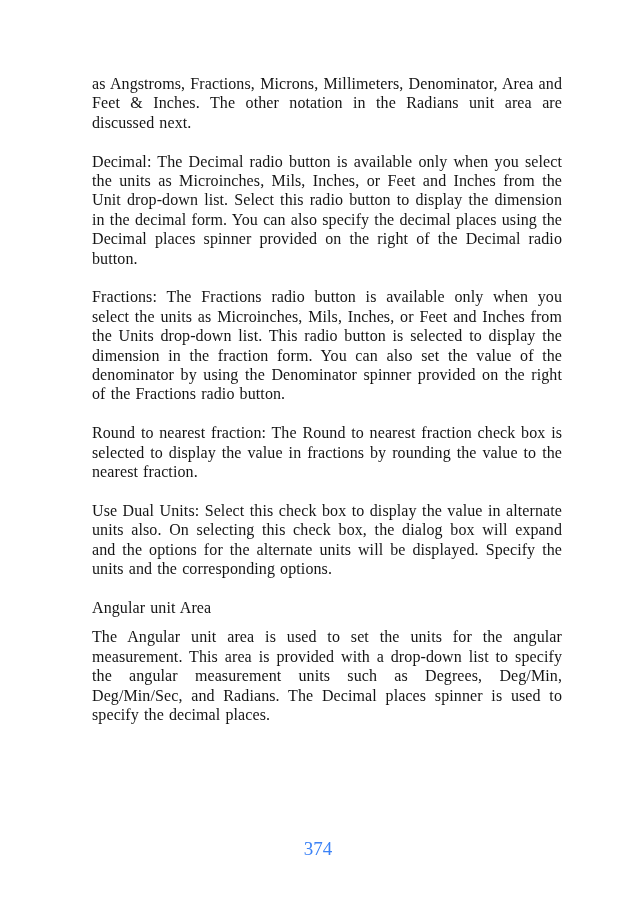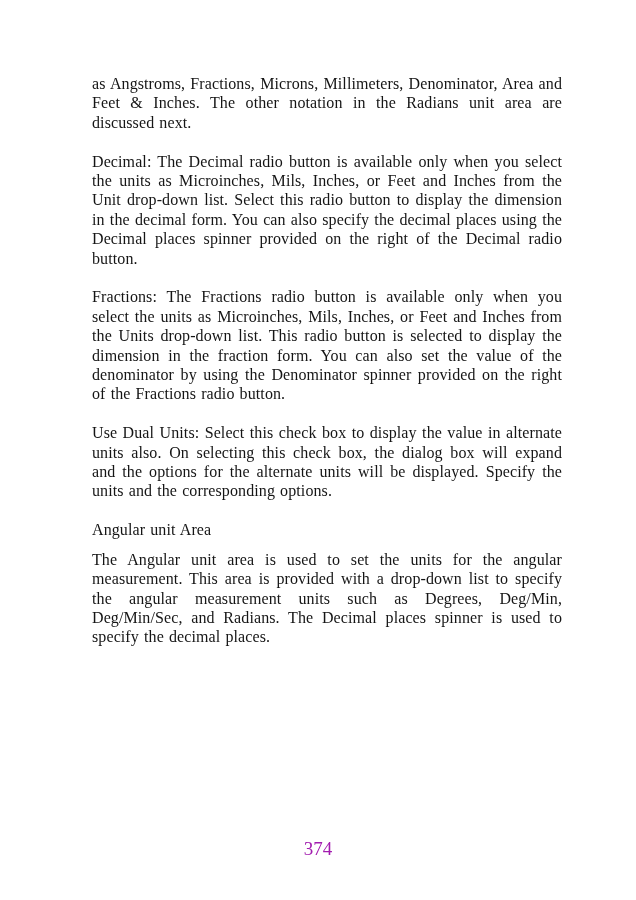--- a/index.html
+++ b/index.html
@@ -45,31 +45,32 @@
   .footer {
     position: absolute;
     left: 0;
     top: 838px;
     width: 636px;
     text-align: center;
   }
   .page-number {
     font-size: 19px;
     line-height: 22px;
-    color: #a21caf;
+    color: #3b82f6;
   }
 </style>
 </head>
 <body>
 
 <div class="page">
   <div class="content">
       <p class="para"><span>as </span><b>Angstroms</b><span>, </span><b>Fractions</b><span>, </span><b>Microns</b><span>, </span><b>Millimeters</b><span>, </span><b>Denominator</b><span>, </span><b>Area</b><span> and </span><b>Feet &amp; Inches</b><span>. The other notation in the </span><b>Radians unit</b><span> area are discussed next.</span></p>
       <p class="para"><b>Decimal:</b><span> The </span><b>Decimal</b><span> radio button is available only when you select the units as </span><b>Microinches</b><span>, </span><b>Mils</b><span>, </span><b>Inches</b><span>, or </span><b>Feet and Inches</b><span> from the </span><b>Unit</b><span> drop-down list. Select this radio button to display the dimension in the decimal form. You can also specify the decimal places using the </span><b>Decimal places</b><span> spinner provided on the right of the </span><b>Decimal</b><span> radio button.</span></p>
       <p class="para"><b>Fractions:</b><span> The </span><b>Fractions</b><span> radio button is available only when you select the units as </span><b>Microinches</b><span>, </span><b>Mils</b><span>, </span><b>Inches</b><span>, or </span><b>Feet and Inches</b><span> from the </span><b>Units</b><span> drop-down list. This radio button is selected to display the dimension in the fraction form. You can also set the value of the denominator by using the </span><b>Denominator</b><span> spinner provided on the right of the </span><b>Fractions</b><span> radio button.</span></p>
+      <p class="para"><b>Round to nearest fraction:</b><span> The </span><b>Round to nearest fraction</b><span> check box is selected to display the value in fractions by rounding the value to the nearest fraction.</span></p>
       <p class="para"><b>Use Dual Units:</b><span> Select this check box to display the value in alternate units also. On selecting this check box, the dialog box will expand and the options for the alternate units will be displayed. Specify the units and the corresponding options.</span></p>
       <p class="para tight"><span>Angular unit Area</span></p>
       <p class="para"><span>The </span><b>Angular unit</b><span> area is used to set the units for the angular measurement. This area is provided with a drop-down list to specify the angular measurement units such as </span><b>Degrees</b><span>, </span><b>Deg/Min</b><span>, </span><b>Deg/Min/Sec</b><span>, and </span><b>Radians</b><span>. The </span><b>Decimal places</b><span> spinner is used to specify the decimal places.</span></p>
     </div>
   <div class="footer">
     <span class="page-number">374</span>
   </div>
 </div>
 
 </body></html>

